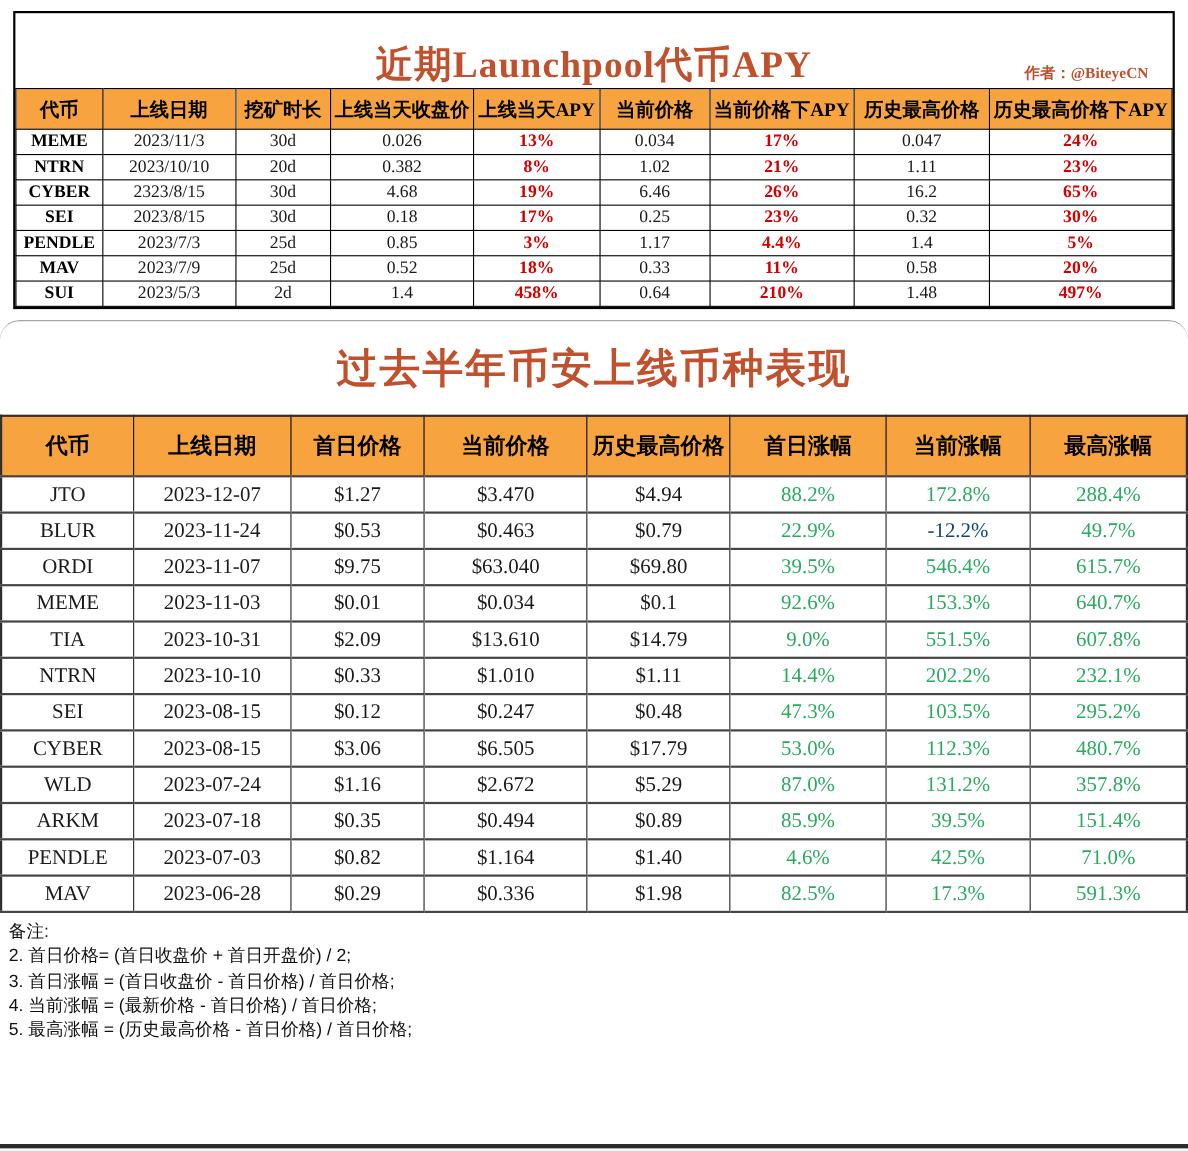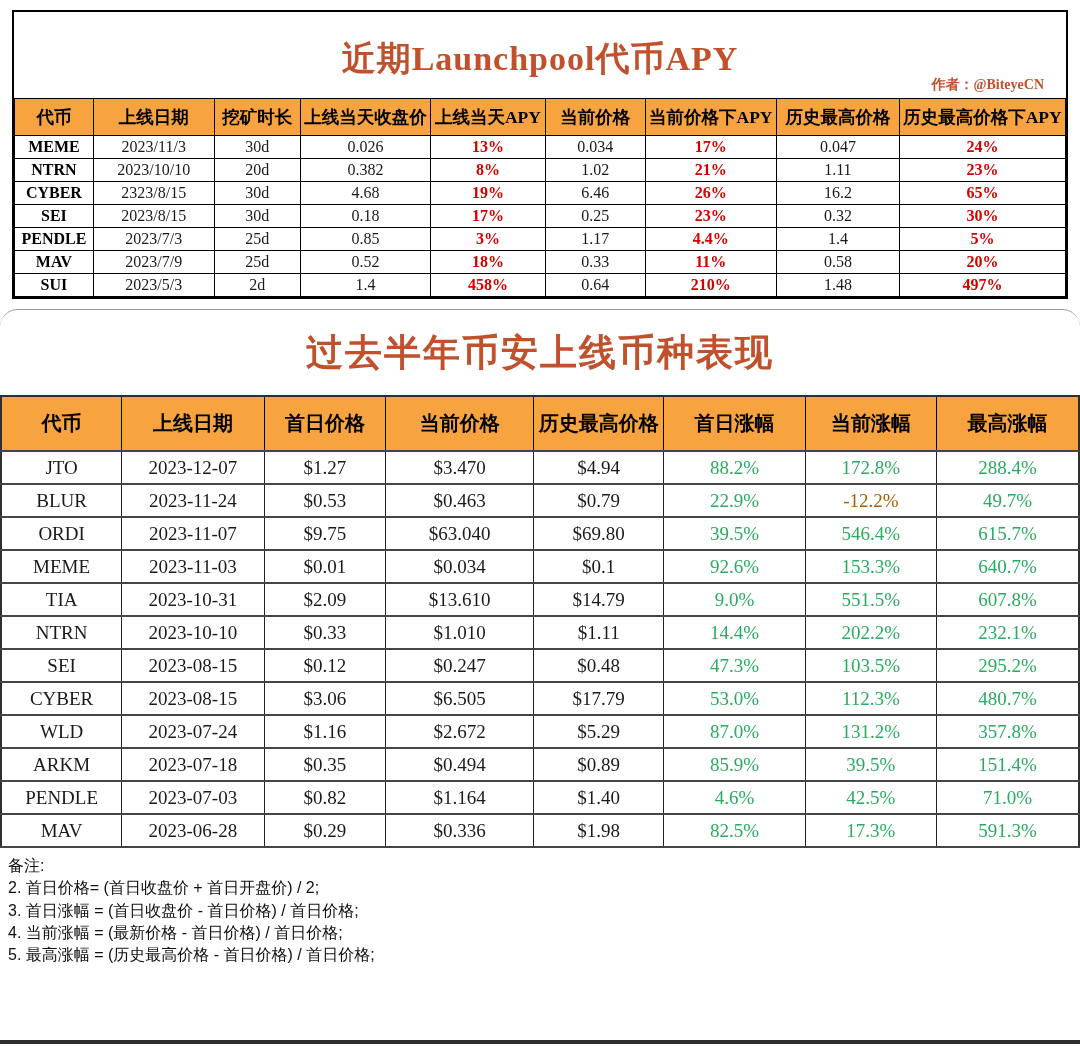--- a/index.html
+++ b/index.html
@@ -1,21 +1,21 @@
 <!DOCTYPE html>
 <html><head>
 <meta charset="utf-8">
 <style>
   * { margin:0; padding:0; box-sizing:border-box; }
   html,body { width:1080px; height:1046px; background:#ffffff; overflow:hidden; position:relative;
               font-family:"Liberation Serif","DejaVu Serif",serif; }
 
   
   .block1 { margin:10px 12px 0 12px; border:2px solid #000; }
-  .t1-titlebar { height:86px; position:relative; }
+  .t1-titlebar { height:68px; position:relative; }
   .t1-title { text-align:center; padding-top:24px; font-size:34px; font-weight:bold;
               color:#C1502D; letter-spacing:1px; }
   .t1-author { position:absolute; right:22px; bottom:4px; font-size:14px; font-weight:bold;
                color:#C1502D; }
   table { width:100%; border-collapse:collapse; table-layout:fixed; }
   .t1 th { height:37px; font-size:17.5px; font-weight:bold; background:#F7A440;
            border:1.6px solid #000; padding:0 1px; overflow:hidden; }
   .t1 td { height:23px; font-size:16px; text-align:center; border:1.6px solid #000;
            color:#1a1a1a; }
   .t1 td:first-child { font-weight:bold; color:#000; }
@@ -25,21 +25,21 @@
   .block2 { margin-top:10px; border-top:1px solid #9e9e9e;border-radius:18px; }
   .t2-titlebar { height:85px; display:flex; align-items:center; justify-content:center; }
   .t2-title { font-size:37px; font-weight:bold; color:#C1502D; letter-spacing:2px; }
   .t2 { border:2px solid #2f2f2f; }
   .t2 th { height:55px; font-size:20px; font-weight:bold; background:#F7A440;
            border:1.6px solid #000; }
   .t2 td { height:33px; font-size:19px; text-align:center; color:#1a1a1a;
            border-left:1.5px solid #222; border-right:1.5px solid #222;
            border-top:2.2px solid #454545; border-bottom:2.2px solid #454545; }
   .t2 td.pos { color:#2AAB60; }
-  .t2 td.neg { color:#a16207; }
+  .t2 td.neg { color:#0c4a6e; }
 
   
   .notes { padding:7px 0 0 8px; font-family:"Liberation Sans","DejaVu Sans",sans-serif;
            font-size:16px; line-height:22.3px; color:#101010; }
   .bottom-rule { position:absolute; left:0; right:0; bottom:2px; height:4px; background:#2d2d2d; }
 </style>
 </head>
 <body>
 
 <div class="block1">

